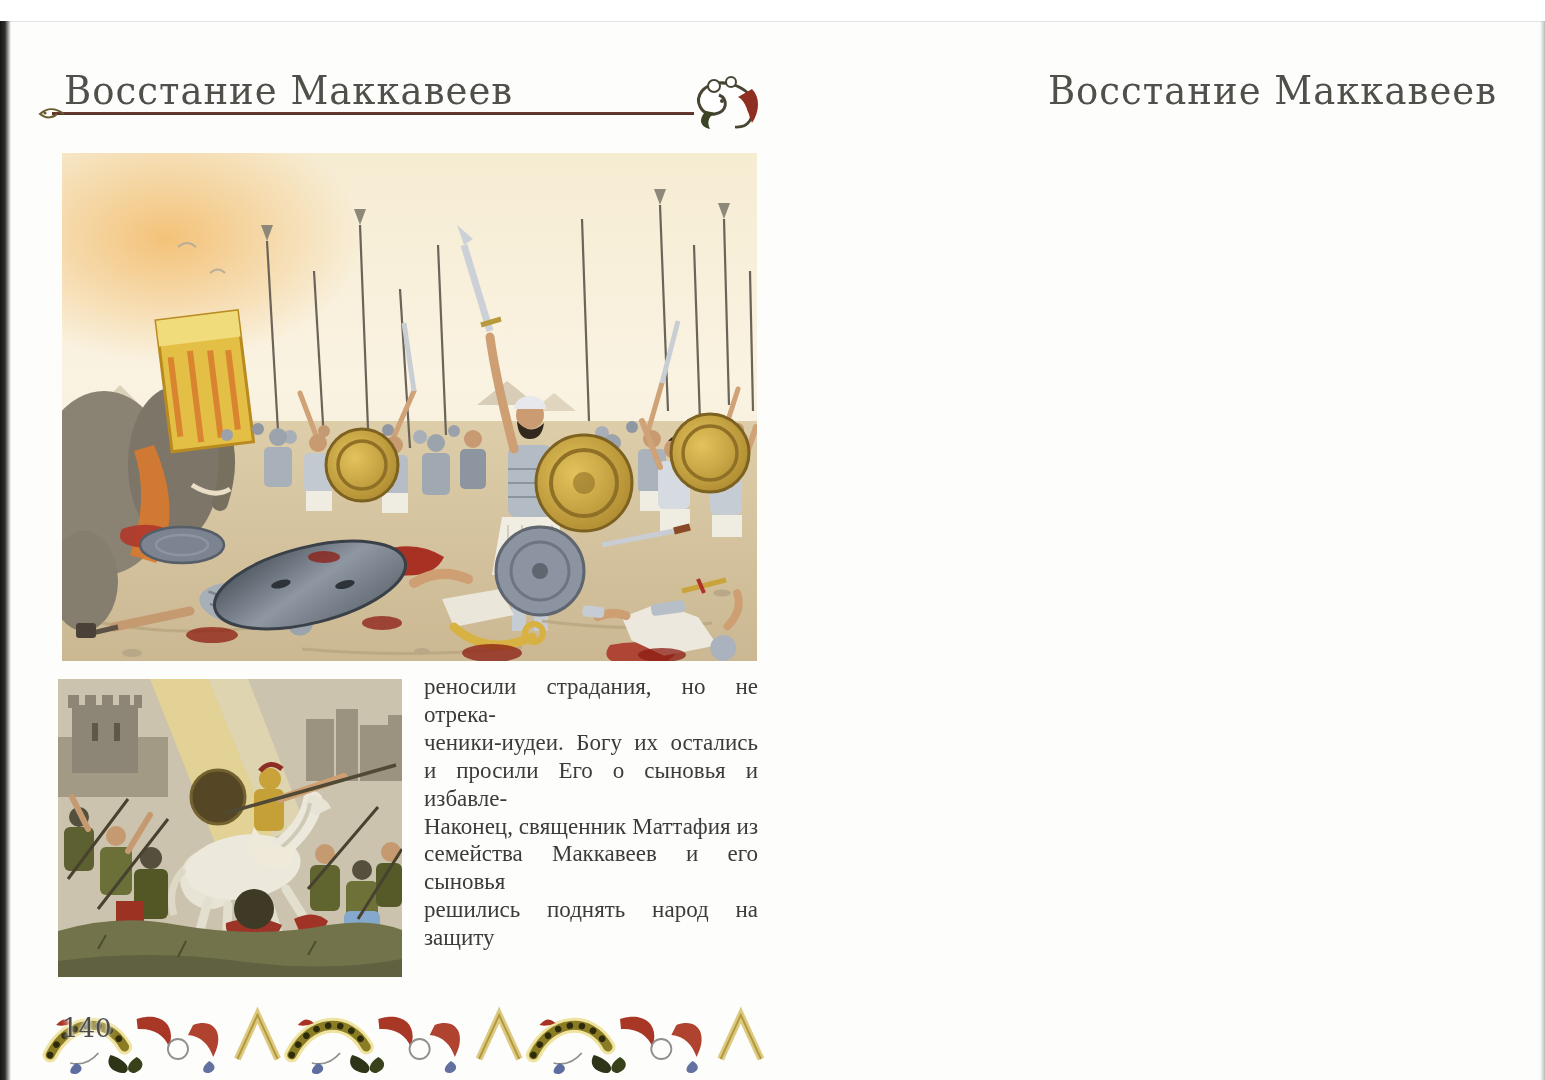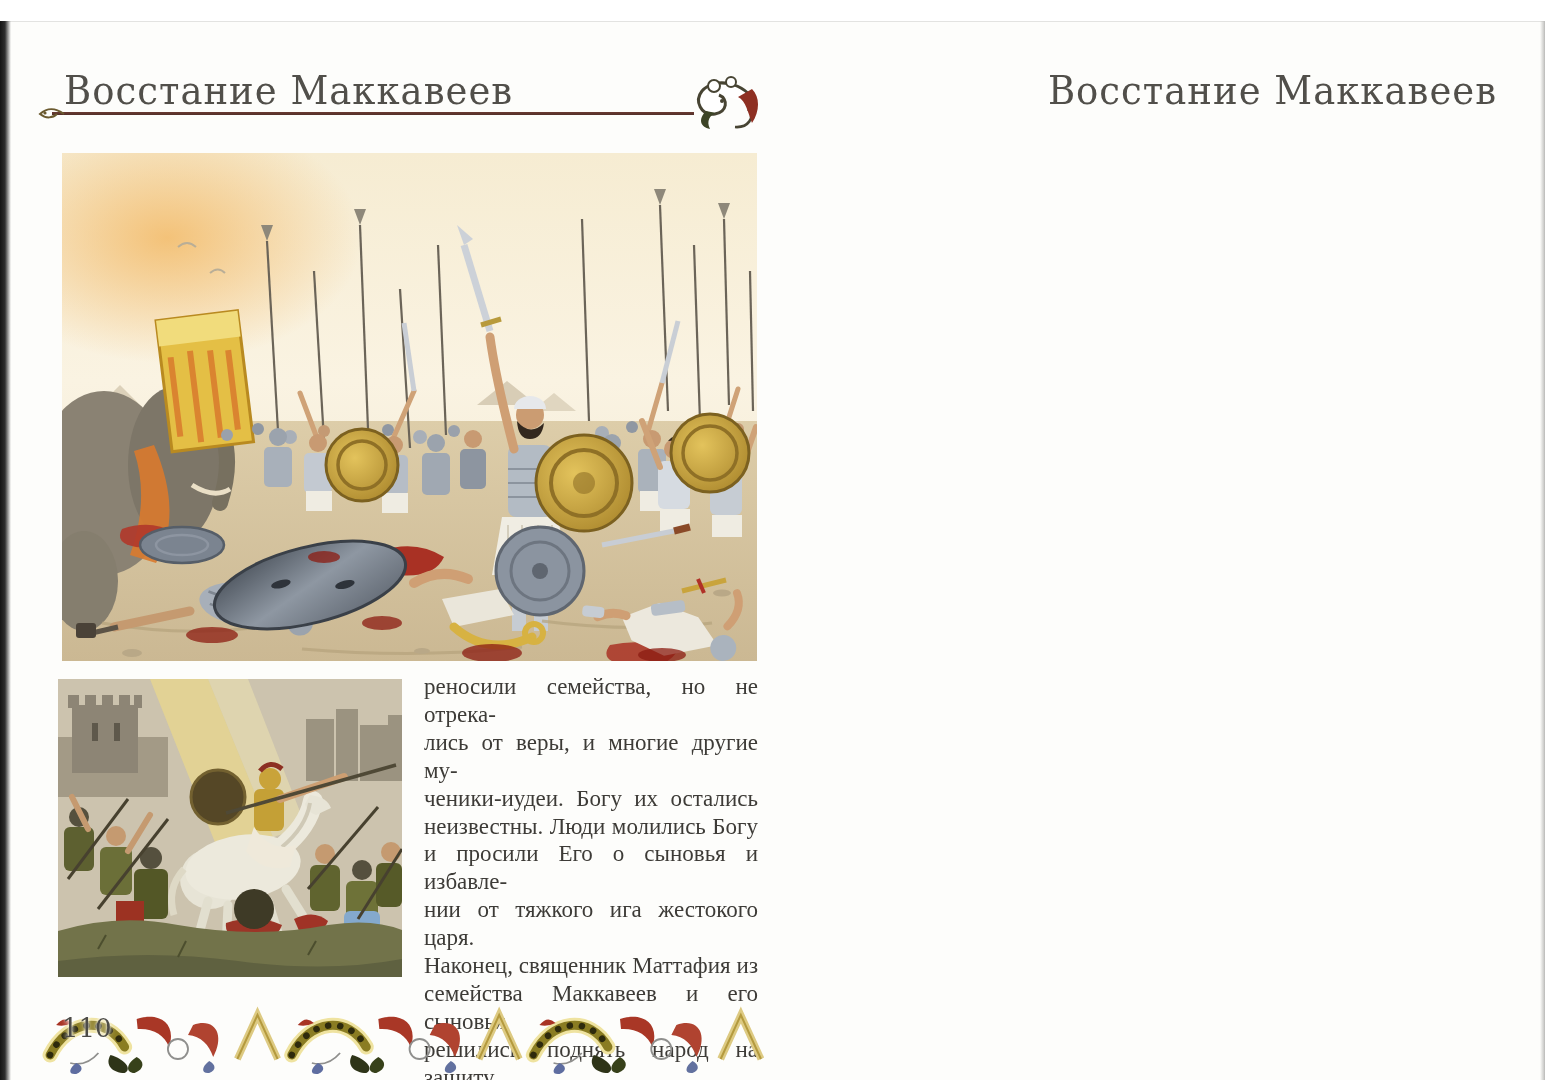--- a/index.html
+++ b/index.html
@@ -337,26 +337,23 @@
         <path d="M0,282 q90,-12 180,0 q90,12 164,-2 l0,18 -344,0 z" fill="#5f6140"></path>
         <g stroke="#4c4e2e" stroke-width="2">
             <line x1="40" y1="270" x2="48" y2="256"></line>
             <line x1="120" y1="278" x2="128" y2="262"></line>
             <line x1="250" y1="276" x2="258" y2="262"></line>
           </g>
       </svg>
     </div>
 
     <div class="para para-l">
-      <div class="ln">реносили семейства, но не отрека-</div>
-      <div class="ln">лись от веры, и многие другие му-</div>
+      <div class="ln">реносили страдания, но не отрека-</div>
       <div class="ln">ченики-иудеи. Богу их остались</div>
-      <div class="ln">неизвестны. Люди молились Богу</div>
       <div class="ln">и просили Его о сыновья и избавле-</div>
-      <div class="ln">нии от тяжкого ига жестокого царя.</div>
       <div class="ln">Наконец, священник Маттафия из</div>
       <div class="ln">семейства Маккавеев и его сыновья</div>
       <div class="ln">решились поднять народ на защиту</div>
 
     </div>
 
     <div class="band band-l">
       <svg viewBox="0 0 720 72" preserveAspectRatio="none">
         <defs>
           <g id="bm">
@@ -374,20 +371,20 @@
             <path d="M168,58 C160,64 160,71 168,70 C176,67 174,61 168,58 Z" fill="#62719f"></path>
             <path d="M196,56 L216,12 L236,56" stroke="#ddca82" stroke-width="7" fill="none"></path>
             <path d="M196,56 L216,12 L236,56" stroke="#b49a3e" stroke-width="2" fill="none"></path>
           </g>
         </defs>
         <use href="#bm" x="0"></use>
           <use href="#bm" x="240"></use>
           <use href="#bm" x="480"></use>
       </svg>
     </div>
-    <div class="pagenum num-110">110</div>
+    <div class="pagenum num-110">140</div>
   </div>
 
   <div class="page page-right">
     <div class="page-title title-r">Восстание Маккавеев</div>
 
   </div>
 </div>
 
 </body></html>

